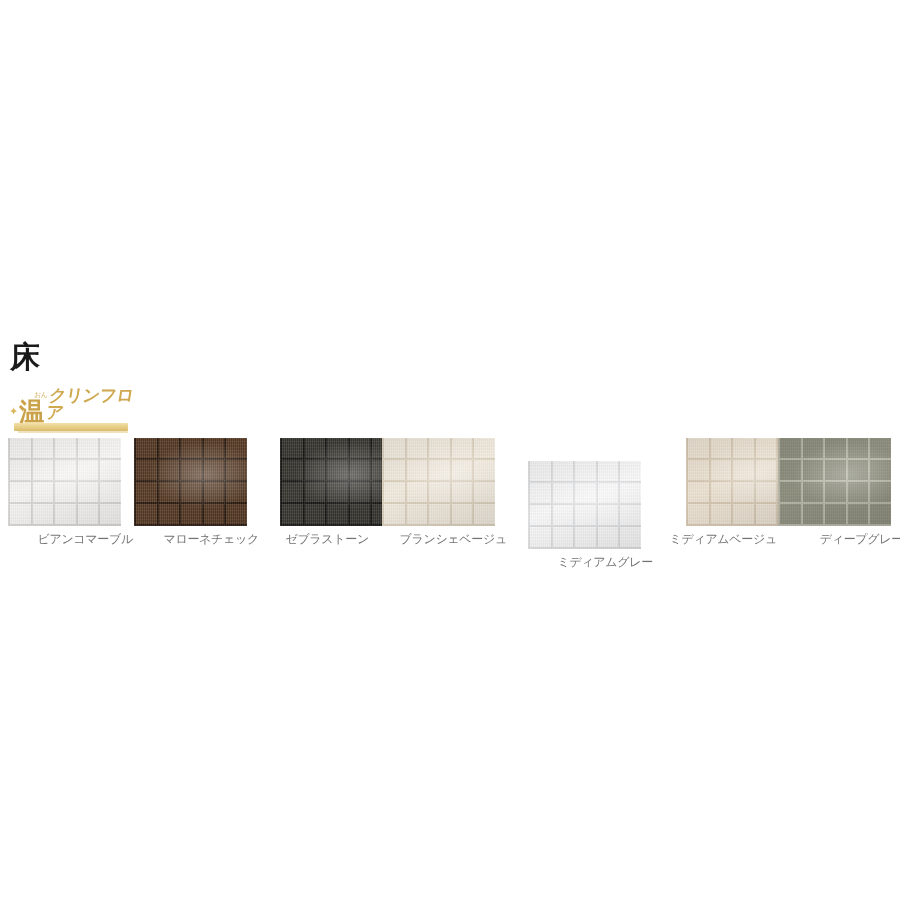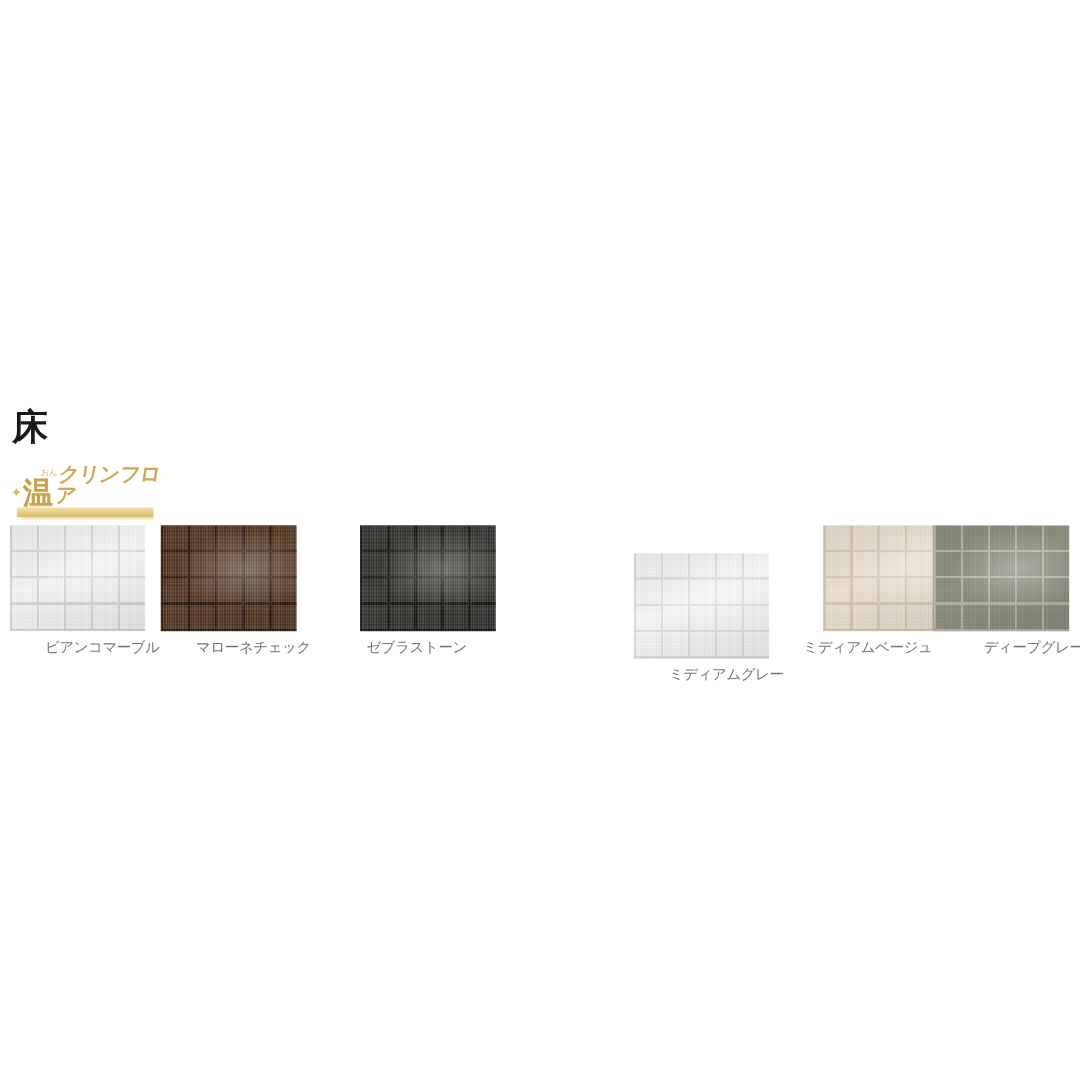--- a/index.html
+++ b/index.html
@@ -212,29 +212,38 @@
     </div>
     <div class="swatch-cell" style="left: 134px;">
       <div class="swatch-img" style="background: rgb(77, 52, 34);">
         <div class="tile-layer" style="background: repeating-linear-gradient(90deg, rgb(46, 29, 17) 0px, rgb(46, 29, 17) 2px, rgb(90, 61, 39) 2px, rgb(90, 61, 39) 22.6px), repeating-linear-gradient(0deg, rgb(46, 29, 17) 0px, rgb(46, 29, 17) 2px, rgba(0, 0, 0, 0) 2px, rgba(0, 0, 0, 0) 22px); background-blend-mode: normal;"></div>
         <div class="tile-layer" style="background: repeating-linear-gradient(0deg, rgb(46, 29, 17) 0px, rgb(46, 29, 17) 2px, rgba(0, 0, 0, 0) 2px, rgba(0, 0, 0, 0) 22px);"></div>
         <div class="grain-layer" style="background: repeating-linear-gradient(90deg, rgba(255, 255, 255, 0.1) 0px, rgba(255, 255, 255, 0.1) 1px, rgba(0, 0, 0, 0.07) 1px, rgba(0, 0, 0, 0.07) 2px), repeating-linear-gradient(0deg, rgba(255, 255, 255, 0.06) 0px, rgba(255, 255, 255, 0.06) 1px, rgba(0, 0, 0, 0.05) 1px, rgba(0, 0, 0, 0.05) 3px); opacity: 0.85;"></div>
         <div class="shade-layer" style="background: radial-gradient(70% 55% at 62% 42%, rgba(255, 255, 255, 0.28), rgba(255, 255, 255, 0) 70%), linear-gradient(160deg, rgba(0, 0, 0, 0.06), rgba(0, 0, 0, 0) 45%, rgba(0, 0, 0, 0.09));"></div>
       </div>
       <div class="swatch-label">マローネチェック</div>
     </div>
-    <div class="swatch-cell" style="left: 264px; padding-left: 36px;">
+    <div class="swatch-cell" style="left: 244px; padding-left: 36px;">
       <div class="swatch-img" style="background: rgb(51, 49, 44);">
         <div class="tile-layer" style="background: repeating-linear-gradient(90deg, rgb(27, 26, 23) 0px, rgb(27, 26, 23) 2px, rgb(59, 57, 51) 2px, rgb(59, 57, 51) 22.6px), repeating-linear-gradient(0deg, rgb(27, 26, 23) 0px, rgb(27, 26, 23) 2px, rgba(0, 0, 0, 0) 2px, rgba(0, 0, 0, 0) 22px); background-blend-mode: normal;"></div>
         <div class="tile-layer" style="background: repeating-linear-gradient(0deg, rgb(27, 26, 23) 0px, rgb(27, 26, 23) 2px, rgba(0, 0, 0, 0) 2px, rgba(0, 0, 0, 0) 22px);"></div>
         <div class="grain-layer" style="background: repeating-linear-gradient(90deg, rgba(255, 255, 255, 0.1) 0px, rgba(255, 255, 255, 0.1) 1px, rgba(0, 0, 0, 0.07) 1px, rgba(0, 0, 0, 0.07) 2px), repeating-linear-gradient(0deg, rgba(255, 255, 255, 0.06) 0px, rgba(255, 255, 255, 0.06) 1px, rgba(0, 0, 0, 0.05) 1px, rgba(0, 0, 0, 0.05) 3px); opacity: 0.85;"></div>
         <div class="shade-layer" style="background: radial-gradient(70% 55% at 62% 42%, rgba(255, 255, 255, 0.28), rgba(255, 255, 255, 0) 70%), linear-gradient(160deg, rgba(0, 0, 0, 0.06), rgba(0, 0, 0, 0) 45%, rgba(0, 0, 0, 0.09));"></div>
       </div>
       <div class="swatch-label">ゼブラストーン</div>
     </div>
+    <div class="swatch-cell" style="left: 382px;">
+      <div class="swatch-img" style="background: rgb(238, 230, 216);">
+        <div class="tile-layer" style="background: repeating-linear-gradient(90deg, rgb(222, 211, 192) 0px, rgb(222, 211, 192) 2px, rgb(242, 235, 223) 2px, rgb(242, 235, 223) 22.6px), repeating-linear-gradient(0deg, rgb(222, 211, 192) 0px, rgb(222, 211, 192) 2px, rgba(0, 0, 0, 0) 2px, rgba(0, 0, 0, 0) 22px); background-blend-mode: normal;"></div>
+        <div class="tile-layer" style="background: repeating-linear-gradient(0deg, rgb(222, 211, 192) 0px, rgb(222, 211, 192) 2px, rgba(0, 0, 0, 0) 2px, rgba(0, 0, 0, 0) 22px);"></div>
+        <div class="grain-layer" style="background: repeating-linear-gradient(90deg, rgba(255, 255, 255, 0.1) 0px, rgba(255, 255, 255, 0.1) 1px, rgba(0, 0, 0, 0.07) 1px, rgba(0, 0, 0, 0.07) 2px), repeating-linear-gradient(0deg, rgba(255, 255, 255, 0.06) 0px, rgba(255, 255, 255, 0.06) 1px, rgba(0, 0, 0, 0.05) 1px, rgba(0, 0, 0, 0.05) 3px); opacity: 0.35;"></div>
+        <div class="shade-layer" style="background: radial-gradient(70% 55% at 62% 42%, rgba(255, 255, 255, 0.28), rgba(255, 255, 255, 0) 70%), linear-gradient(160deg, rgba(0, 0, 0, 0.06), rgba(0, 0, 0, 0) 45%, rgba(0, 0, 0, 0.09));"></div>
+      </div>
+      <div class="swatch-label">ブランシェベージュ</div>
+    </div>
     <div class="swatch-cell" style="left: 528px; margin-top: 23px;">
       <div class="swatch-img" style="background: rgb(244, 244, 245);">
         <div class="tile-layer" style="background: repeating-linear-gradient(90deg, rgb(224, 225, 227) 0px, rgb(224, 225, 227) 2px, rgb(248, 248, 249) 2px, rgb(248, 248, 249) 22.6px), repeating-linear-gradient(0deg, rgb(224, 225, 227) 0px, rgb(224, 225, 227) 2px, rgba(0, 0, 0, 0) 2px, rgba(0, 0, 0, 0) 22px); background-blend-mode: normal;"></div>
         <div class="tile-layer" style="background: repeating-linear-gradient(0deg, rgb(224, 225, 227) 0px, rgb(224, 225, 227) 2px, rgba(0, 0, 0, 0) 2px, rgba(0, 0, 0, 0) 22px);"></div>
         <div class="grain-layer" style="background: repeating-linear-gradient(90deg, rgba(255, 255, 255, 0.1) 0px, rgba(255, 255, 255, 0.1) 1px, rgba(0, 0, 0, 0.07) 1px, rgba(0, 0, 0, 0.07) 2px), repeating-linear-gradient(0deg, rgba(255, 255, 255, 0.06) 0px, rgba(255, 255, 255, 0.06) 1px, rgba(0, 0, 0, 0.05) 1px, rgba(0, 0, 0, 0.05) 3px); opacity: 0.35;"></div>
         <div class="shade-layer" style="background: radial-gradient(70% 55% at 62% 42%, rgba(255, 255, 255, 0.28), rgba(255, 255, 255, 0) 70%), linear-gradient(160deg, rgba(0, 0, 0, 0.06), rgba(0, 0, 0, 0) 45%, rgba(0, 0, 0, 0.09));"></div>
       </div>
       <div class="swatch-label">ミディアムグレー</div>
     </div>
     <div class="swatch-cell" style="left: 652px; padding-left: 34px;">

